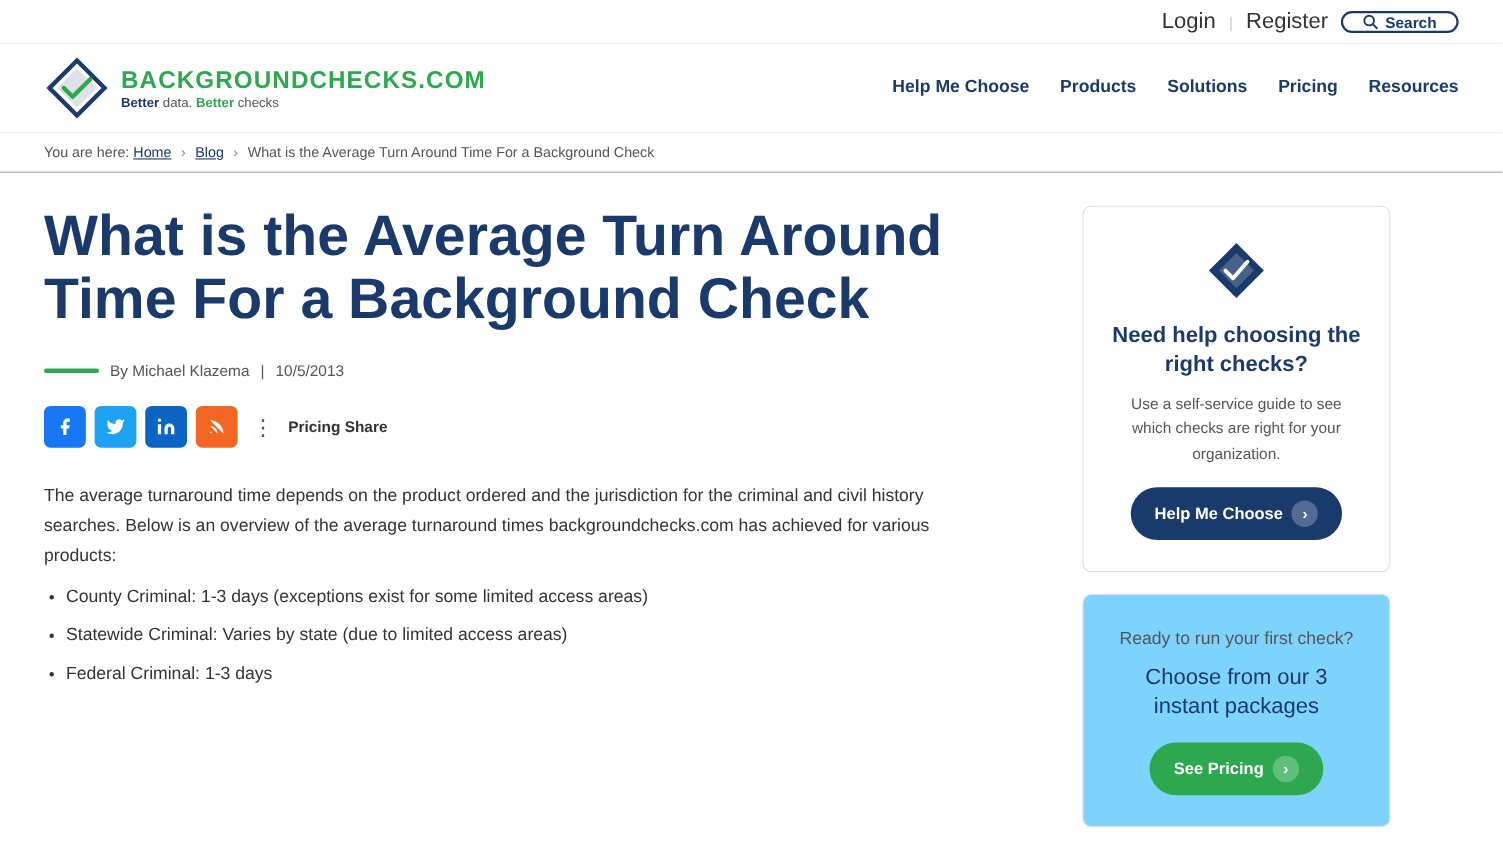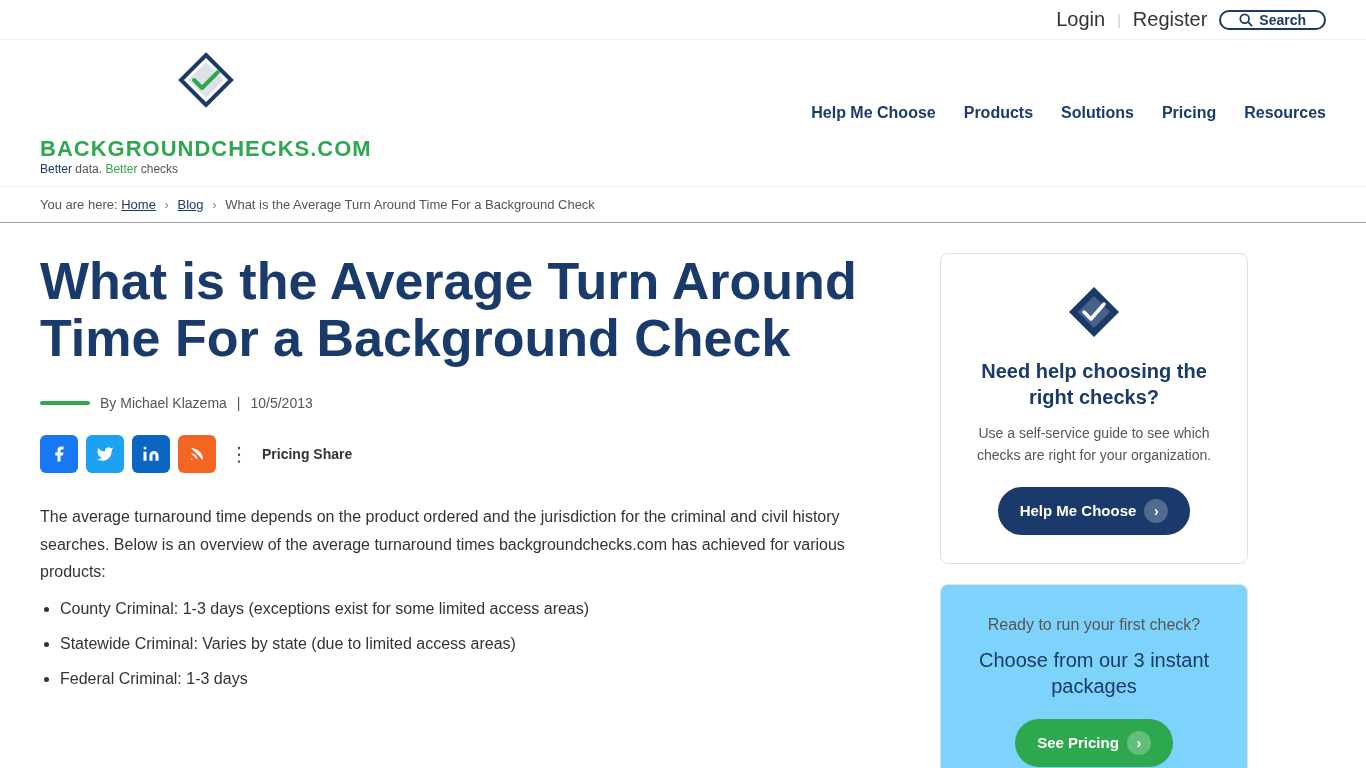--- a/index.html
+++ b/index.html
@@ -48,22 +48,21 @@
     .header {
       display: flex;
       align-items: center;
       justify-content: space-between;
       padding: 10px 40px;
       border-bottom: 1px solid #eee;
     }
     .logo-area {
       display: flex;
       align-items: center;
-      gap: 26px;
-      flex-direction: column;
+      gap: 10px;
     }
     .logo-icon {
       width: 60px;
       height: 60px;
     }
     .logo-text-area {
       display: flex;
       flex-direction: column;
     }
     .logo-brand {
@@ -74,21 +73,21 @@
     }
     .logo-brand span {
       color: #2ea84f;
     }
     .logo-tagline {
       font-size: 12px;
       color: #555;
     }
     .logo-tagline strong {
       color: #1a3a6b;
-      font-weight: 400;
+      font-weight: 700;
     }
     .logo-tagline strong.green {
       color: #2ea84f;
     }
 
     
     .main-nav {
       display: flex;
       align-items: center;
       gap: 28px;
@@ -199,25 +198,26 @@
     }
     .article-body ul li {
       font-size: 16px;
       color: #333;
       line-height: 1.7;
       margin-bottom: 8px;
     }
 
     
     .sidebar {
-      width: 308px;
+      width: 280px;
       flex-shrink: 0;
       display: flex;
       flex-direction: column;
       gap: 20px;
+      margin-left: 44px;
     }
     .sidebar-card {
       border: 1px solid #e0e0e0;
       border-radius: 8px;
       padding: 28px 24px;
       text-align: center;
       background: #fff;
     }
     .sidebar-card.gray-bg {
       background: #7dd3fc;

